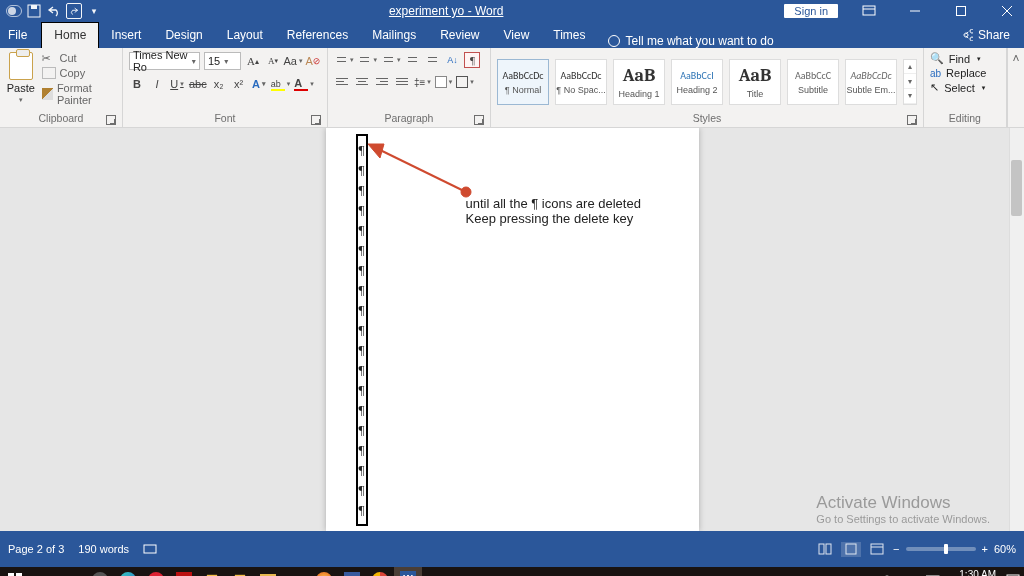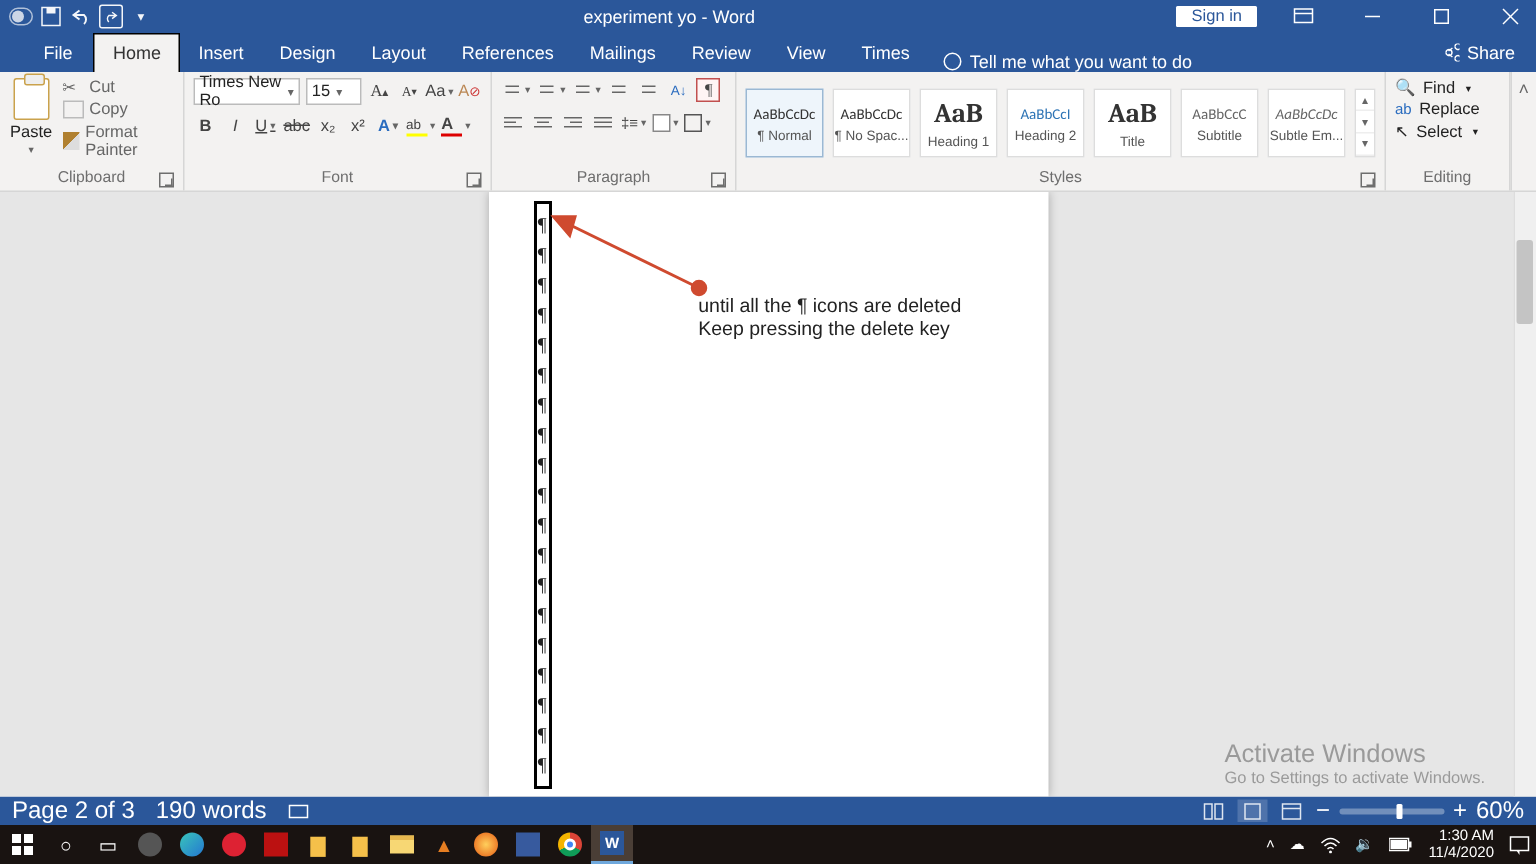--- a/index.html
+++ b/index.html
@@ -19,28 +19,28 @@
   }
   *{box-sizing:border-box;font-family:"Segoe UI",Arial,sans-serif;}
   html,body{margin:0;padding:0;width:1024px;height:576px;overflow:hidden;color:var(--text);font-size:12px;}
   
   .titlebar{background:var(--titlebar);height:22px;display:flex;align-items:center;color:#fff;}
   .qat{display:flex;align-items:center;padding:0 6px;gap:4px;}
   .qat .qicon{width:16px;height:16px;display:flex;align-items:center;justify-content:center;opacity:.95;}
   .qat .autosave-pill{width:22px;height:12px;border-radius:6px;border:1px solid #ffffffaa;position:relative;}
   .qat .autosave-pill::after{content:"";position:absolute;left:1px;top:1px;width:8px;height:8px;border-radius:50%;background:#ffffffcc;}
   .qat .redo{border:1px solid #fff;padding:1px 2px;border-radius:2px;}
-  .title-center{flex:1;text-align:center;font-size:12px;}
+  .title-center{flex:1;text-align:center;font-size:12px;text-decoration:underline;}
   .title-right{display:flex;align-items:center;gap:16px;padding-right:2px;}
   .signin{background:#fff;color:var(--accent);padding:1px 10px;font-size:11px;border-radius:1px;}
   .winbtn{width:30px;height:22px;display:flex;align-items:center;justify-content:center;color:#fff;}
   
   .tabsrow{background:var(--titlebar);height:26px;display:flex;align-items:flex-end;color:#fff;font-size:12px;}
   .tab{padding:5px 12px 6px;cursor:default;}
-  .tab.file{padding-left:29px;padding-right:14px;text-align:right;}
+  .tab.file{padding-left:8px;padding-right:14px;text-align:right;}
   .tab.active{background:var(--ribbonbg);color:#333;border:1px solid #000;border-bottom:none;}
   .tellme{display:flex;align-items:center;gap:6px;margin-left:10px;}
   .tellme .bulb{width:12px;height:12px;border:1px solid #fff;border-radius:50%;position:relative;}
   .share{margin-left:auto;padding:5px 14px 6px;display:flex;align-items:center;gap:5px;}
   
   .ribbon{background:var(--ribbonbg);height:80px;border-bottom:1px solid var(--border);display:flex;}
   .group{border-right:1px solid var(--border);padding:4px 6px 2px;display:flex;flex-direction:column;}
   .group .body{flex:1;display:flex;gap:6px;}
   .group .label{height:14px;display:flex;align-items:center;justify-content:center;font-size:10.5px;color:var(--muted);position:relative;}
   .group .label .dialog{position:absolute;right:0;bottom:0;width:10px;height:10px;border:1px solid var(--muted);}
@@ -92,21 +92,21 @@
   .pilcol{position:absolute;left:30px;top:6px;width:12px;border:2px solid #000;display:flex;flex-direction:column;align-items:center;padding:4px 0;}
   .pilcol span{font-family:serif;font-size:13px;line-height:20px;}
   .callout{position:absolute;left:140px;top:68px;font-size:13px;text-shadow:0 0 1px #fff;}
   .vscroll{position:absolute;right:0;top:0;bottom:0;width:15px;background:#f0f0f0;border-left:1px solid #ddd;}
   .vscroll .thumb{position:absolute;right:2px;top:32px;width:11px;height:56px;background:#c4c4c4;border-radius:2px;}
   .watermark{position:absolute;right:34px;bottom:6px;color:#9a9a9a;font-size:14px;text-align:left;}
   .watermark .t{font-size:17px;margin-top:24px;}
   
   .arrow-line{position:absolute;stroke:#cf4a2f;fill:#cf4a2f;}
   
-  .statusbar{height:19px;background:var(--statusbar);color:#fff;display:flex;align-items:center;font-size:16px;padding:0 8px;gap:14px;}
+  .statusbar{height:36px;background:var(--statusbar);color:#fff;display:flex;align-items:center;font-size:11px;padding:0 8px;gap:14px;}
   .statusbar .right{margin-left:auto;display:flex;align-items:center;gap:6px;}
   .viewbtn{width:20px;height:15px;display:flex;align-items:center;justify-content:center;opacity:.85;}
   .slider{width:70px;height:4px;background:#ffffff55;position:relative;border-radius:2px;}
   .slider::after{content:"";position:absolute;left:38px;top:-3px;width:4px;height:10px;background:#fff;border-radius:1px;}
   
   .taskbar{height:26px;background:var(--taskbar);display:flex;align-items:center;color:#fff;}
   .taskbar .start{width:30px;height:26px;display:flex;align-items:center;justify-content:center;}
   .taskbar .tbicon{width:28px;height:26px;display:flex;align-items:center;justify-content:center;font-size:13px;}
   .taskbar .wordactive{background:#4a3e36;border-bottom:2px solid #6fa8dc;}
   .tray{margin-left:auto;display:flex;align-items:center;gap:10px;padding-right:4px;font-size:10px;}

